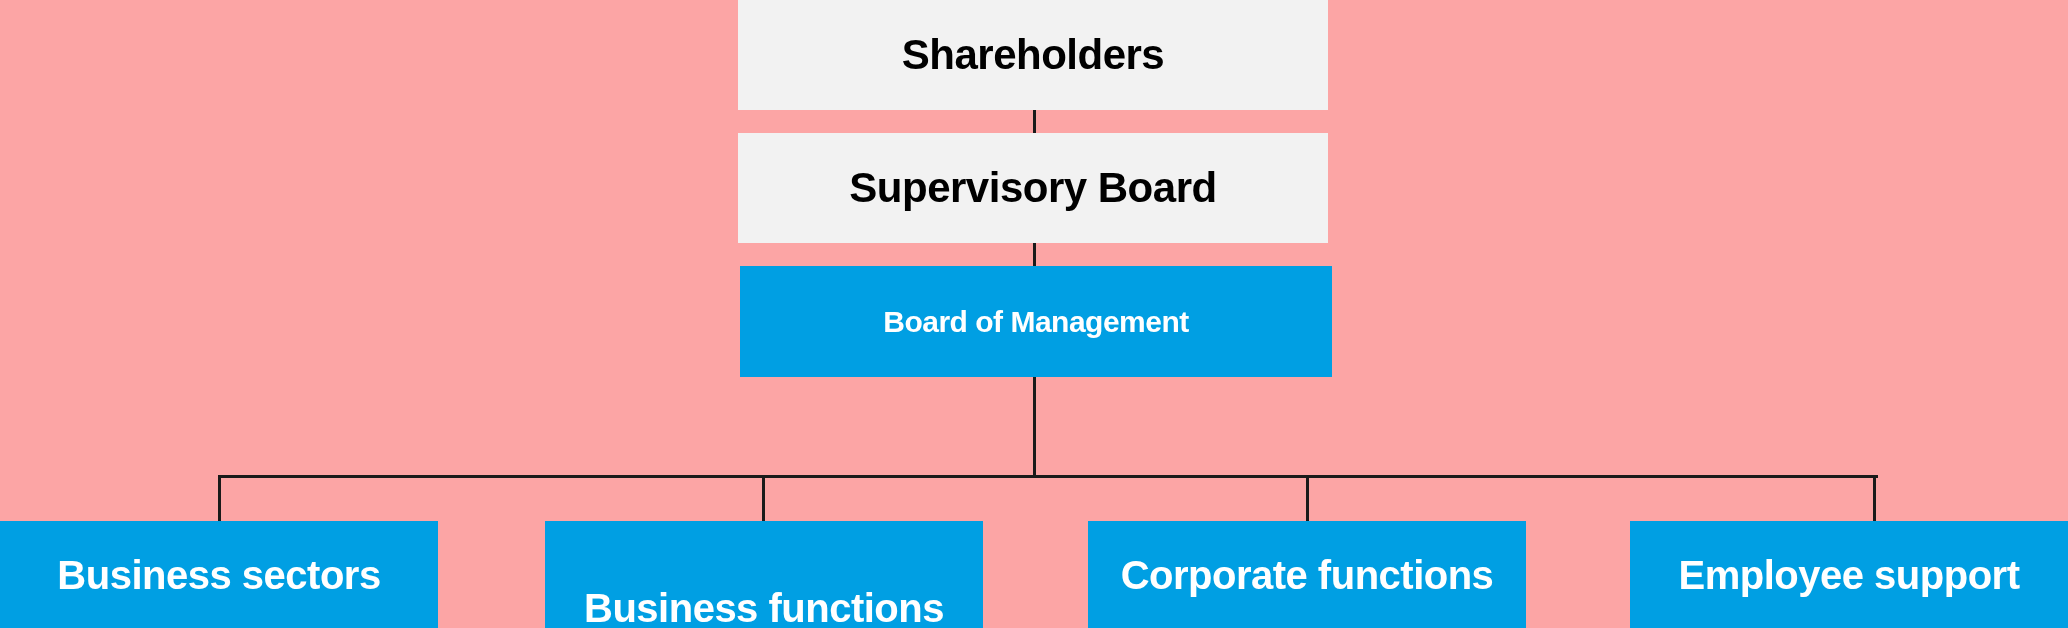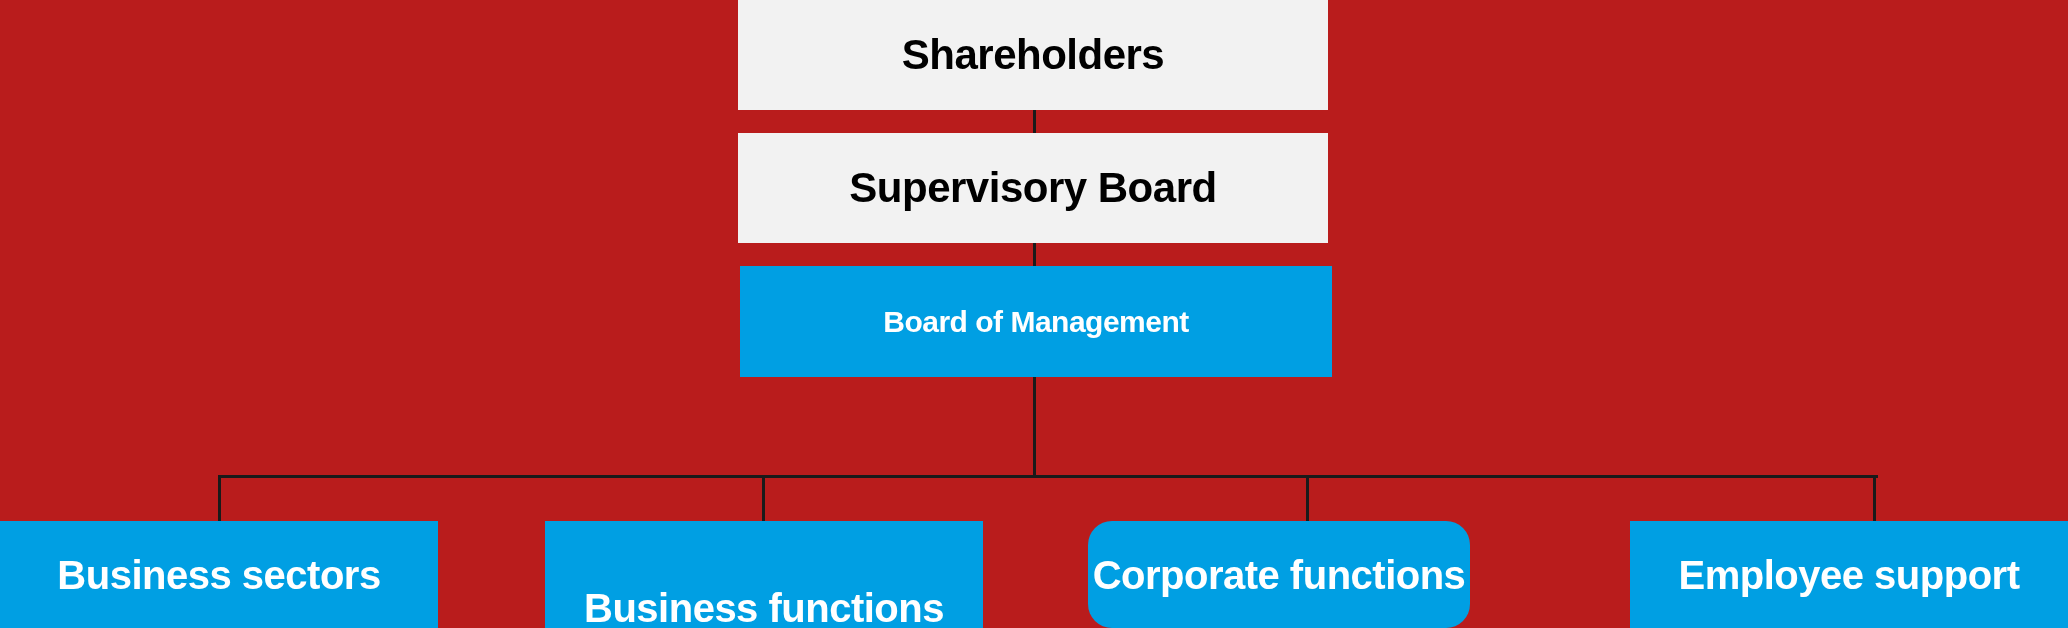--- a/index.html
+++ b/index.html
@@ -10,21 +10,21 @@
   }
   body {
     font-family: "Liberation Sans", sans-serif;
     -webkit-font-smoothing: antialiased;
   }
 
   #org-chart {
     position: relative;
     width: 2068px;
     height: 628px;
-    background: #b91c1c;
+    background: #fca5a5;
     overflow: hidden;
   }
 
   
   .node {
     position: absolute;
     display: flex;
     align-items: center;
     justify-content: center;
     box-sizing: border-box;
@@ -72,21 +72,21 @@
     font-size: 30px;
   }
 
   
   .node.unit {
     top: 521px;
     height: 107px;
   }
   #node-business-sectors   { left: 0px;    width: 438px; }
   #node-business-functions { left: 545px;  width: 438px; align-items: flex-end; }
-  #node-corporate-functions{ left: 1088px; width: 382px; border-radius: 24px; }
+  #node-corporate-functions{ left: 1088px; width: 438px; }
   #node-employee-support   { left: 1630px; width: 438px; justify-content: center; }
 
   
   .connector {
     position: absolute;
     background: #1a1a1a;
   }
   .connector.v { width: 3px; }
   .connector.h { height: 3px; }
 

